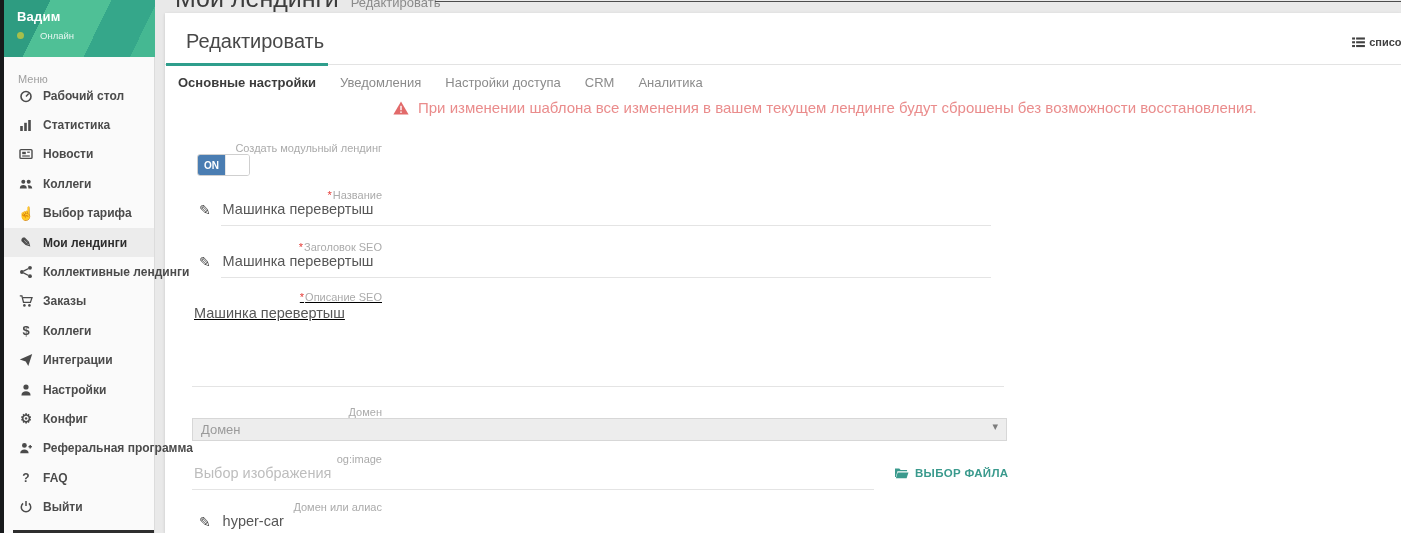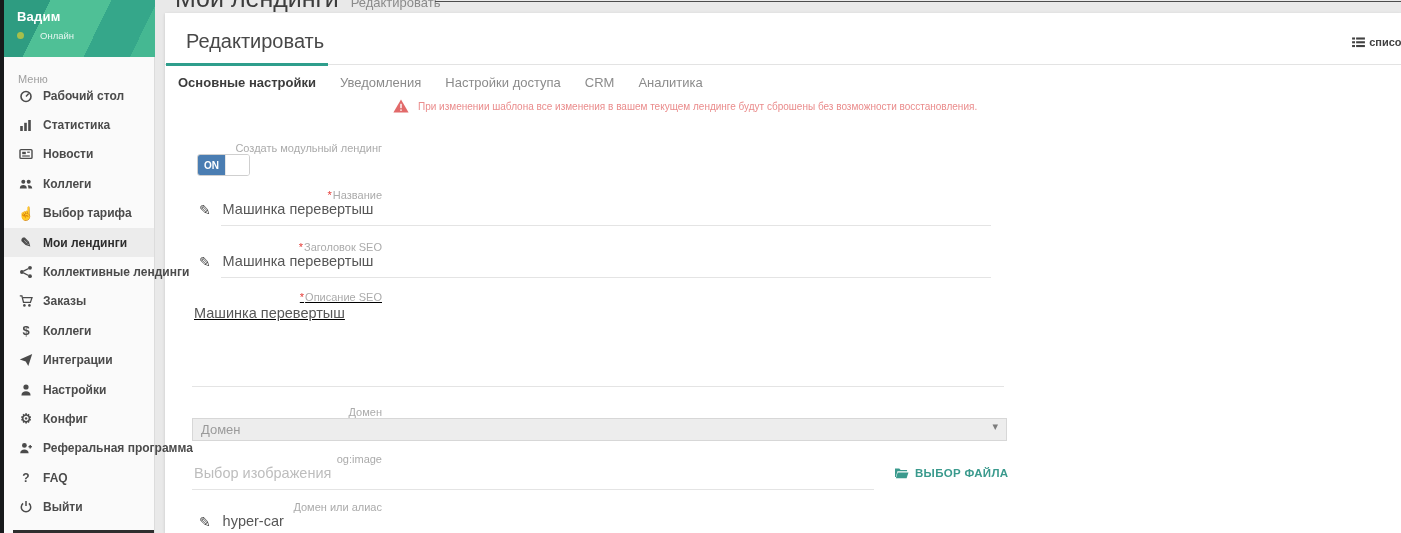--- a/index.html
+++ b/index.html
@@ -42,21 +42,21 @@
   .list-btn { position:absolute; top:23px; right:-6px; display:flex; align-items:center; gap:4px;
               font-size:11px; font-weight:700; color:#424242; cursor:pointer; white-space:nowrap; }
   .list-btn svg { display:block; }
 
   .tabs { position:absolute; left:0; right:0; top:51px; display:flex; border-top:1px solid #e3e3e3; padding-left:1px; }
   .tab { padding:10px 12px 9px; font-size:13px; color:#8b8b8b; position:relative; cursor:pointer; white-space:nowrap; }
   .tab.active { color:#3c3c3c; font-weight:700; }
   .tab.active::before { content:""; position:absolute; left:0; right:0; top:-2px; height:3px; background:#2f9e8c; }
 
   .warning { position:absolute; left:228px; top:86px; display:flex; align-items:center; gap:9px;
-             color:#ea8c8c; font-size:10px; }
+             color:#ea8c8c; font-size:15px; }
   .warning svg { display:block; }
 
   
   .frow { position:absolute; left:12px; width:100%; display:flex; align-items:flex-start;flex-direction:column; }
   .flabel { width:205px; text-align:right; font-size:11px; color:#ababab; padding-top:4px; white-space:nowrap; }
   .req { color:#e53935; margin-right:1px; }
   .pencil-icon { font-size:14px; color:#3f3f3f; line-height:1; padding-top:2px; width:15px; }
   .fbody-pencil { display:flex; margin-left:22px; gap:7px; width:792px; }
   .u-input { border:none; border-bottom:1px solid #e4e4e4; width:100%; font-size:14.5px; color:#575757;
              padding:0 0 8px 2px; outline:none; background:transparent; font-family:inherit; }

